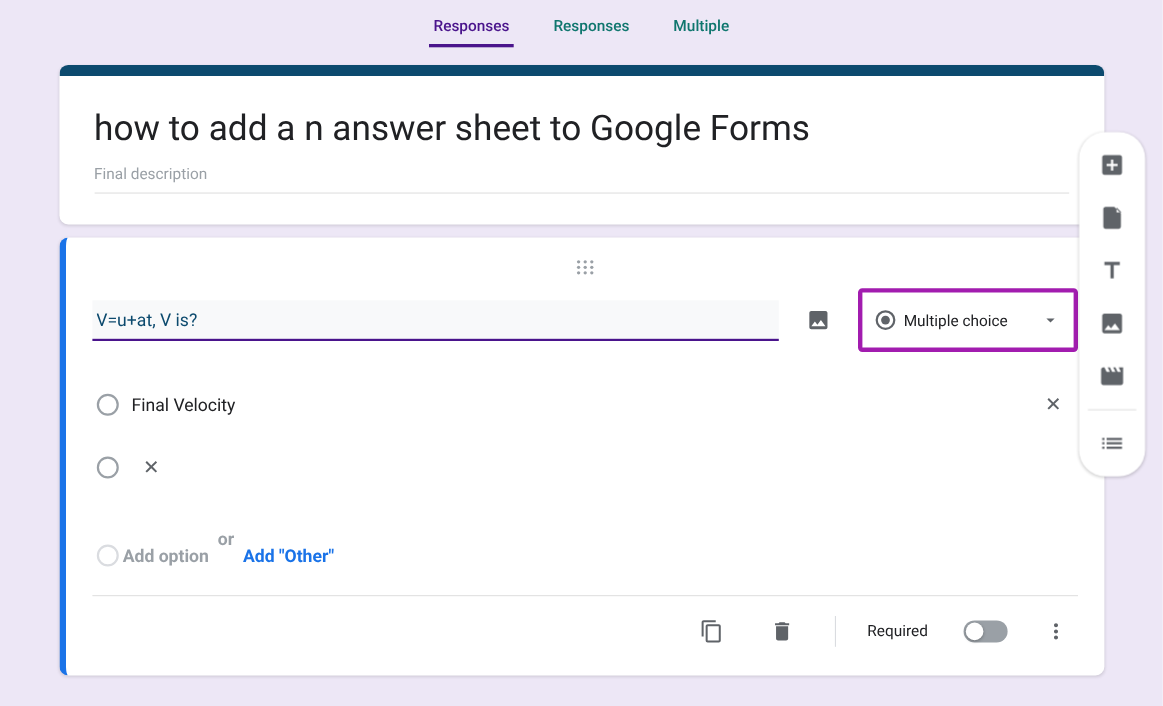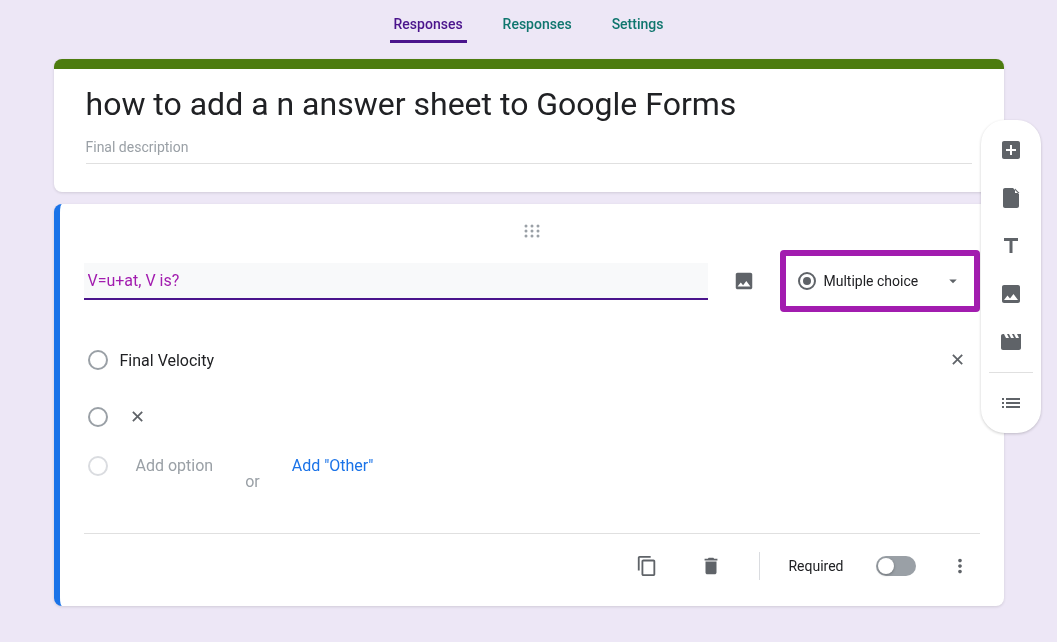--- a/index.html
+++ b/index.html
@@ -41,22 +41,22 @@
       align-items: center;
       padding: 16px 24px;
       gap: 12px;
     }
 
     
     .form-header-card {
       background: white;
       border-radius: 8px;
       width: 950px;
-      padding: 16px 32px 28px 32px;
-      border-top: 10px solid #4d7c0f;
+      padding: 28px 32px 28px 32px;
+      border-top: 10px solid #0c4a6e;
       box-shadow: 0 1px 3px rgba(0,0,0,0.12);
     }
     .form-title {
       font-size: 32px;
       color: #202124;
       font-weight: 400;
       margin-bottom: 16px;
     }
     .form-description {
       font-size: 14px;
@@ -93,21 +93,21 @@
     }
 
     .question-input-wrapper {
       flex: 1;
     }
     .question-input {
       width: 100%;
       border: none;
       border-bottom: 2px solid #4a148c;
       font-size: 16px;
-      color: #a21caf;
+      color: #0c4a6e;
       padding: 8px 4px;
       background: #f8f9fa;
       outline: none;
       font-family: inherit;
     }
 
     .image-icon-btn {
       width: 40px;
       height: 40px;
       border: none;
@@ -115,23 +115,23 @@
       cursor: pointer;
       display: flex;
       align-items: center;
       justify-content: center;
       color: #5f6368;
       border-radius: 50%;
     }
 
     .type-selector {
       display: flex;
-      align-items: center;
+      align-items: flex-end;
       gap: 8px;
-      border: 6px solid #a21caf;
+      border: 4px solid #a21caf;
       border-radius: 4px;
       padding: 16px 12px;
       cursor: pointer;
       min-width: 200px;
       background: white;
       font-size: 14px;
       color: #202124;
     }
     .type-selector .radio-icon {
       width: 18px;
@@ -186,23 +186,24 @@
       color: #5f6368;
       border-radius: 50%;
       font-size: 18px;
       border: none;
       background: transparent;
     }
 
     
     .add-option-row {
       display: flex;
-      align-items: flex-start;
-      gap: 28px;
+      align-items: flex-end;
+      gap: 4px;
       padding: 10px 4px;
+      font-weight: bold;
     }
     .add-option-circle {
       width: 20px;
       height: 20px;
       border: 2px solid #dadce0;
       border-radius: 50%;
       flex-shrink: 0;
     }
     .add-option-text {
       font-size: 16px;
@@ -309,21 +310,21 @@
 
     
     svg { display: block; }
   </style>
 </head>
 <body>
 
 <div class="tab-bar">
   <a class="tab active">Responses</a>
   <a class="tab">Responses</a>
-  <a class="tab">Settings</a>
+  <a class="tab">Multiple</a>
 </div>
 
 <div class="main-content">
 
   <div class="form-header-card">
     <div class="form-title">how to add a n answer sheet to Google Forms</div>
     <div class="form-description">Final description</div>
   </div>
 
   <div class="question-card">

